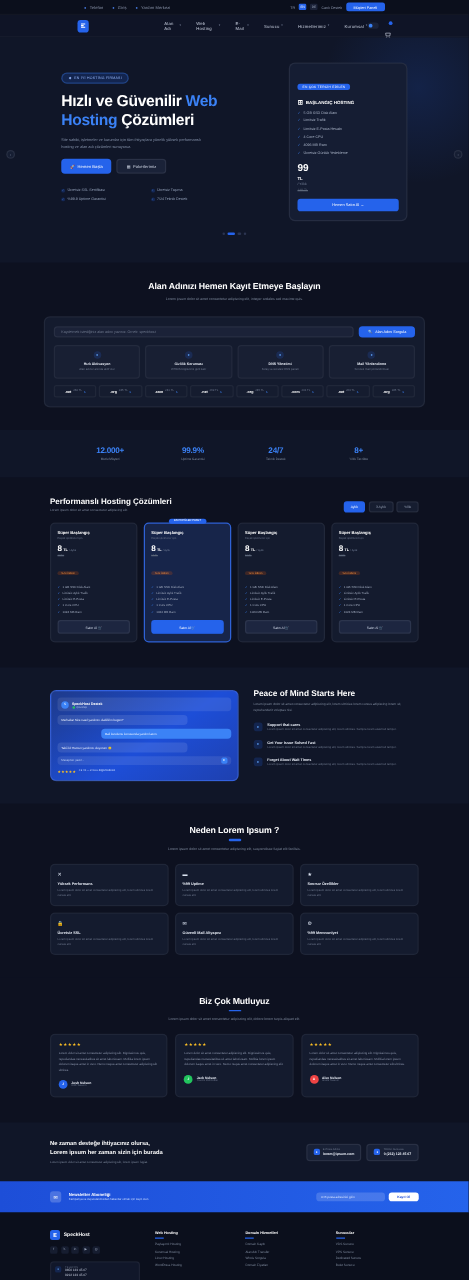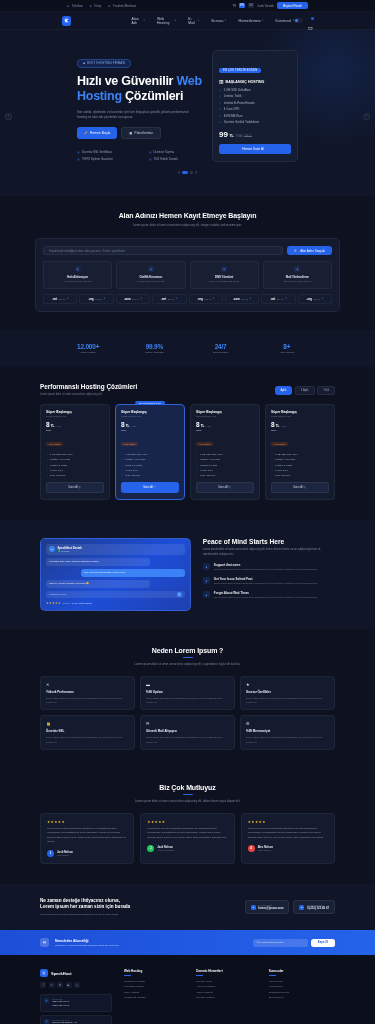--- a/index.html
+++ b/index.html
@@ -42,42 +42,42 @@
   .lang{width:9px;height:5px;background:#1b2238;border-radius:6px;display:flex;align-items:center;padding:0 1px;}
   .lang-dot{width:3.4px;height:3.4px;border-radius:50%;background:#3b82f6;}
   .cart{position:relative;width:6px;height:6px;}
   .cart svg{width:6px;height:6px;stroke:#cfd6e4;fill:none;stroke-width:2;}
   .cart-b{position:absolute;top:-1px;right:-1px;width:3px;height:3px;border-radius:50%;background:#2563eb;}
 
   
   .hero{background:#101628;padding:20px 0 22px;position:relative;overflow:hidden;}
   .hero:before{content:"";position:absolute;top:-40px;right:-40px;width:160px;height:160px;border-radius:50%;
     background:radial-gradient(circle,rgba(37,99,235,.16),transparent 68%);}
-  .hero-inner{display:flex;padding:0 77px;position:relative;z-index:2;gap:10px;justify-content:space-between;}
+  .hero-inner{display:flex;padding:0 49px;position:relative;z-index:2;gap:10px;justify-content:space-between;}
   .hero-left{flex:1.18;}
   .badge-pill{display:inline-flex;align-items:center;gap:2px;background:rgba(37,99,235,.2);
     border:1px solid rgba(59,130,246,.35);border-radius:8px;padding:1.5px 5px;font-size:2.8px;color:#93b4f7;letter-spacing:.2px;}
   .hero-h1{font-size:12.5px;line-height:1.22;font-weight:bold;margin-top:6px;letter-spacing:-.25px;color:#fff;}
   .hero-h1 .acc{color:#3b82f6;}
   .hero-p{font-size:3.1px;color:#8390a8;line-height:1.75;margin-top:5px;width:112px;}
   .hero-btns{display:flex;gap:4px;margin-top:7px;}
   .btn{display:inline-flex;align-items:center;gap:2px;font-size:3.2px;padding:3px 7px;border-radius:3px;letter-spacing:.1px;}
   .btn-pri{background:#2563eb;color:#fff;}
   .btn-sec{background:#1a2238;color:#cfd6e4;border:1px solid rgba(255,255,255,.07);}
   .hero-feats{margin-top:11px;display:grid;grid-template-columns:1fr 1fr;gap:3px 18px;width:125px;}
   .hf{font-size:2.9px;color:#93a0b8;display:flex;align-items:center;gap:2px;}
   .hf .ck{width:3px;height:3px;border-radius:50%;background:rgba(37,99,235,.25);color:#60a5fa;font-size:2px;display:flex;align-items:center;justify-content:center;}
 
   .hero-card{width:95px;background:#151d33;border:1px solid rgba(255,255,255,.07);border-radius:5px;padding:6px 6px 7px;align-self:flex-start;}
   .hc-badge{display:inline-block;background:#2563eb;color:#fff;font-size:2.6px;padding:1.2px 4px;border-radius:2px;letter-spacing:.2px;}
   .hc-title{font-size:3.6px;font-weight:bold;margin-top:4.5px;display:flex;align-items:center;gap:2px;color:#fff;}
   .hc-list{margin-top:4px;display:flex;flex-direction:column;gap:2.6px;}
   .hc-li{font-size:2.9px;color:#aab4c8;display:flex;align-items:center;gap:2.5px;}
   .hc-li .tick{color:#3b82f6;font-size:2.8px;}
-  .hc-price{margin-top:6px;display:flex;align-items:baseline;gap:1.5px;}
+  .hc-price{margin-top:6px;display:flex;align-items:baseline;gap:1.5px;flex-direction:column;}
   .hc-price .num{font-size:8px;font-weight:bold;color:#fff;}
   .hc-price .cur{font-size:3.4px;color:#fff;font-weight:bold;}
   .hc-price .per{font-size:2.7px;color:#79859c;}
   .hc-price .old{font-size:2.7px;color:#5b6679;text-decoration:line-through;}
   .hc-btn{margin-top:5px;width:100%;background:#2563eb;color:#fff;font-size:3.1px;text-align:center;padding:3px 0;border-radius:2.5px;}
   .hero-arrow{position:absolute;top:50%;width:7px;height:7px;border-radius:50%;background:#161e33;border:1px solid rgba(255,255,255,.08);
     display:flex;align-items:center;justify-content:center;font-size:3px;color:#8b95ab;}
   .ha-l{left:5px;} .ha-r{right:5px;}
   .hero-dots{display:flex;gap:2px;justify-content:center;margin-top:9px;}
   .hdot{width:2.5px;height:2.5px;border-radius:50%;background:#2b3450;}

